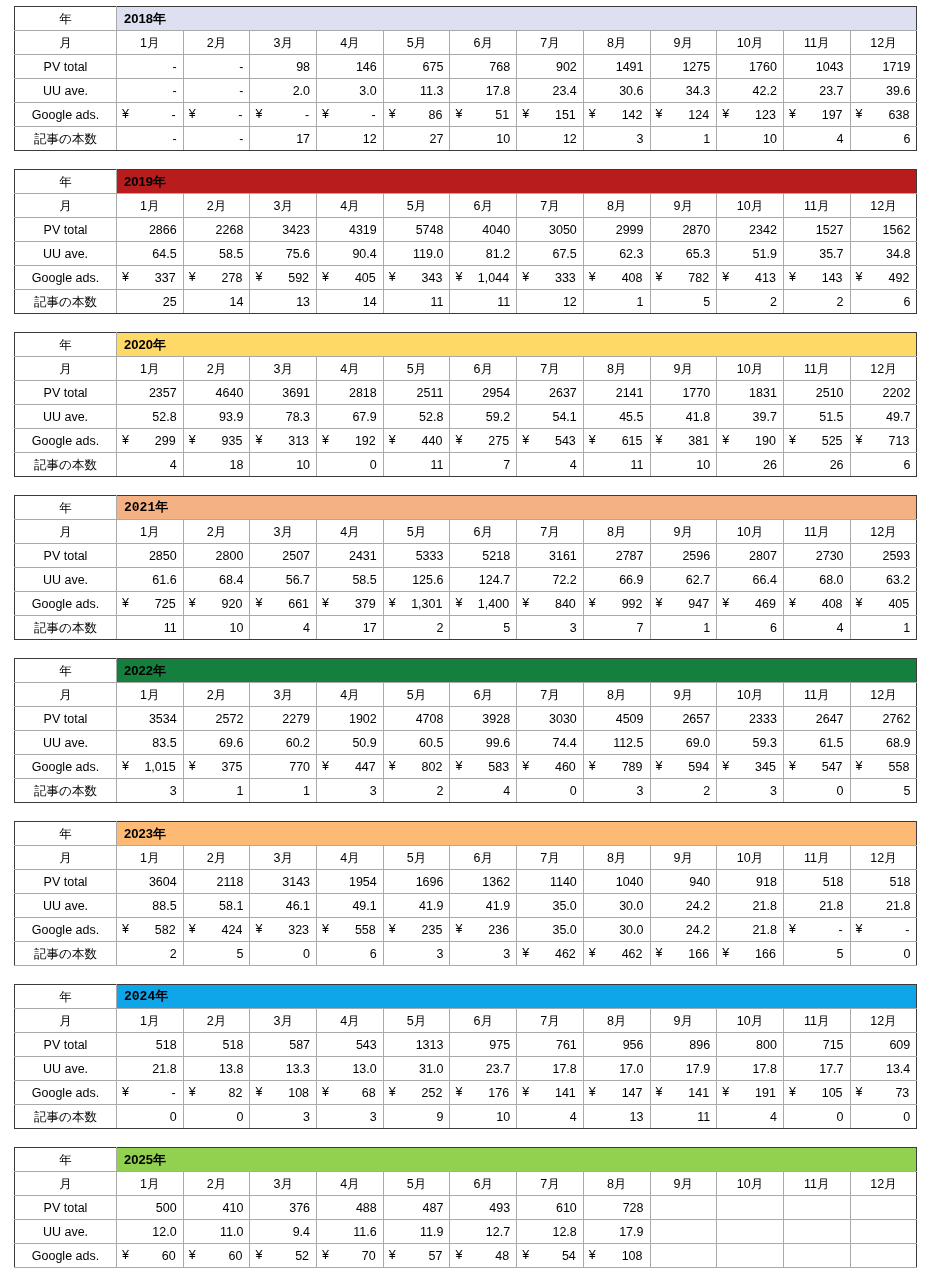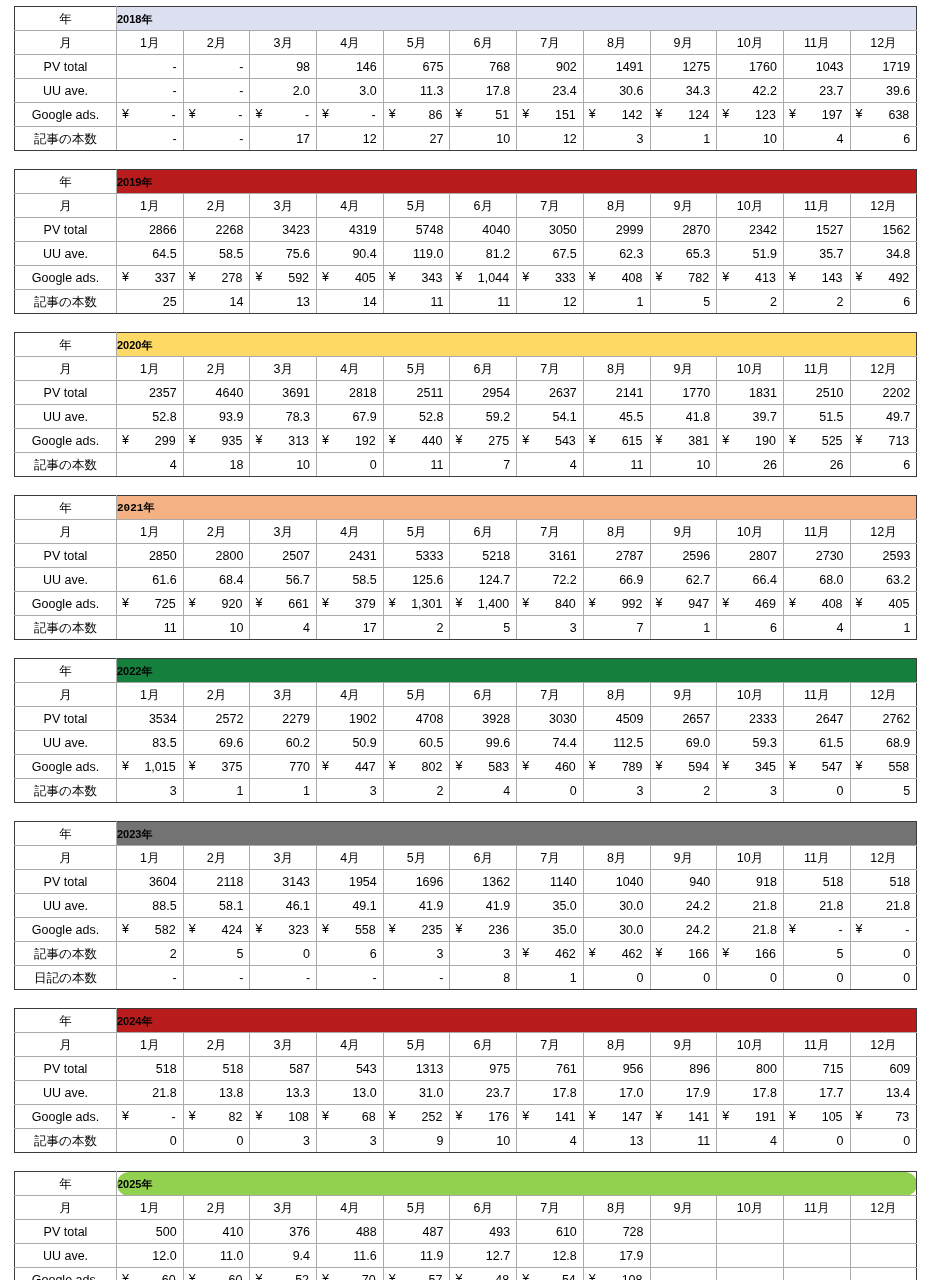--- a/index.html
+++ b/index.html
@@ -37,22 +37,22 @@
   col.mon{width:66.7px;}
 
   td.rowlabel{
     text-align:center;
     font-size:12.5px;
     border-left:1.6px solid #3b3b3b;
   }
   td.yearbar{
     font-weight:bold;
     text-align:left;
-    font-size:11px;
-    padding-left:0;
+    font-size:13px;
+    padding-left:7px;
     border-right:1.6px solid #3b3b3b;
     margin-left:35px;
   }
   td.monthhdr{
     text-align:center;
   }
   td.num{
     text-align:right;
     padding-right:6px;
   }
@@ -753,21 +753,21 @@
         <col class="mon">
         <col class="mon">
         <col class="mon">
         <col class="mon">
         <col class="mon">
         <col class="mon">
       </colgroup>
       <tbody>
         <tr class="firstrow">
           <td class="rowlabel">年</td>
-          <td class="yearbar last" colspan="12" style="background: #737373;">2023年</td>
+          <td class="yearbar last" colspan="12" style="background: #fdba74;">2023年</td>
         </tr>
         <tr>
           <td class="rowlabel">月</td>
           <td class="monthhdr">1月</td>
           <td class="monthhdr">2月</td>
           <td class="monthhdr">3月</td>
           <td class="monthhdr">4月</td>
           <td class="monthhdr">5月</td>
           <td class="monthhdr">6月</td>
           <td class="monthhdr">7月</td>
@@ -866,35 +866,20 @@
             <span class="yen">¥</span>
             <span class="amt">166</span>
           </td>
           <td class="num yen-cell">
             <span class="yen">¥</span>
             <span class="amt">166</span>
           </td>
           <td class="num">5</td>
           <td class="num last">0</td>
         </tr>
-        <tr class="lastrow">
-          <td class="rowlabel">日記の本数</td>
-          <td class="num">-</td>
-          <td class="num">-</td>
-          <td class="num">-</td>
-          <td class="num">-</td>
-          <td class="num">-</td>
-          <td class="num">8</td>
-          <td class="num">1</td>
-          <td class="num">0</td>
-          <td class="num">0</td>
-          <td class="num">0</td>
-          <td class="num">0</td>
-          <td class="num last">0</td>
-        </tr>
       </tbody>
     </table>
     <table class="year-block">
       <colgroup>
         <col class="lbl">
         <col class="mon">
         <col class="mon">
         <col class="mon">
         <col class="mon">
         <col class="mon">
@@ -902,21 +887,21 @@
         <col class="mon">
         <col class="mon">
         <col class="mon">
         <col class="mon">
         <col class="mon">
         <col class="mon">
       </colgroup>
       <tbody>
         <tr class="firstrow">
           <td class="rowlabel">年</td>
-          <td class="yearbar last" colspan="12" style="background: #b91c1c;">2024年</td>
+          <td class="yearbar last" colspan="12" style="background: #0ea5e9; font-family: Liberation Mono, monospace;">2024年</td>
         </tr>
         <tr>
           <td class="rowlabel">月</td>
           <td class="monthhdr">1月</td>
           <td class="monthhdr">2月</td>
           <td class="monthhdr">3月</td>
           <td class="monthhdr">4月</td>
           <td class="monthhdr">5月</td>
           <td class="monthhdr">6月</td>
           <td class="monthhdr">7月</td>
@@ -1036,21 +1021,21 @@
         <col class="mon">
         <col class="mon">
         <col class="mon">
         <col class="mon">
         <col class="mon">
         <col class="mon">
       </colgroup>
       <tbody>
         <tr class="firstrow">
           <td class="rowlabel">年</td>
-          <td class="yearbar last" colspan="12" style="background: rgb(146, 208, 80); border-radius: 12px;">2025年</td>
+          <td class="yearbar last" colspan="12" style="background: rgb(146, 208, 80);">2025年</td>
         </tr>
         <tr>
           <td class="rowlabel">月</td>
           <td class="monthhdr">1月</td>
           <td class="monthhdr">2月</td>
           <td class="monthhdr">3月</td>
           <td class="monthhdr">4月</td>
           <td class="monthhdr">5月</td>
           <td class="monthhdr">6月</td>
           <td class="monthhdr">7月</td>

